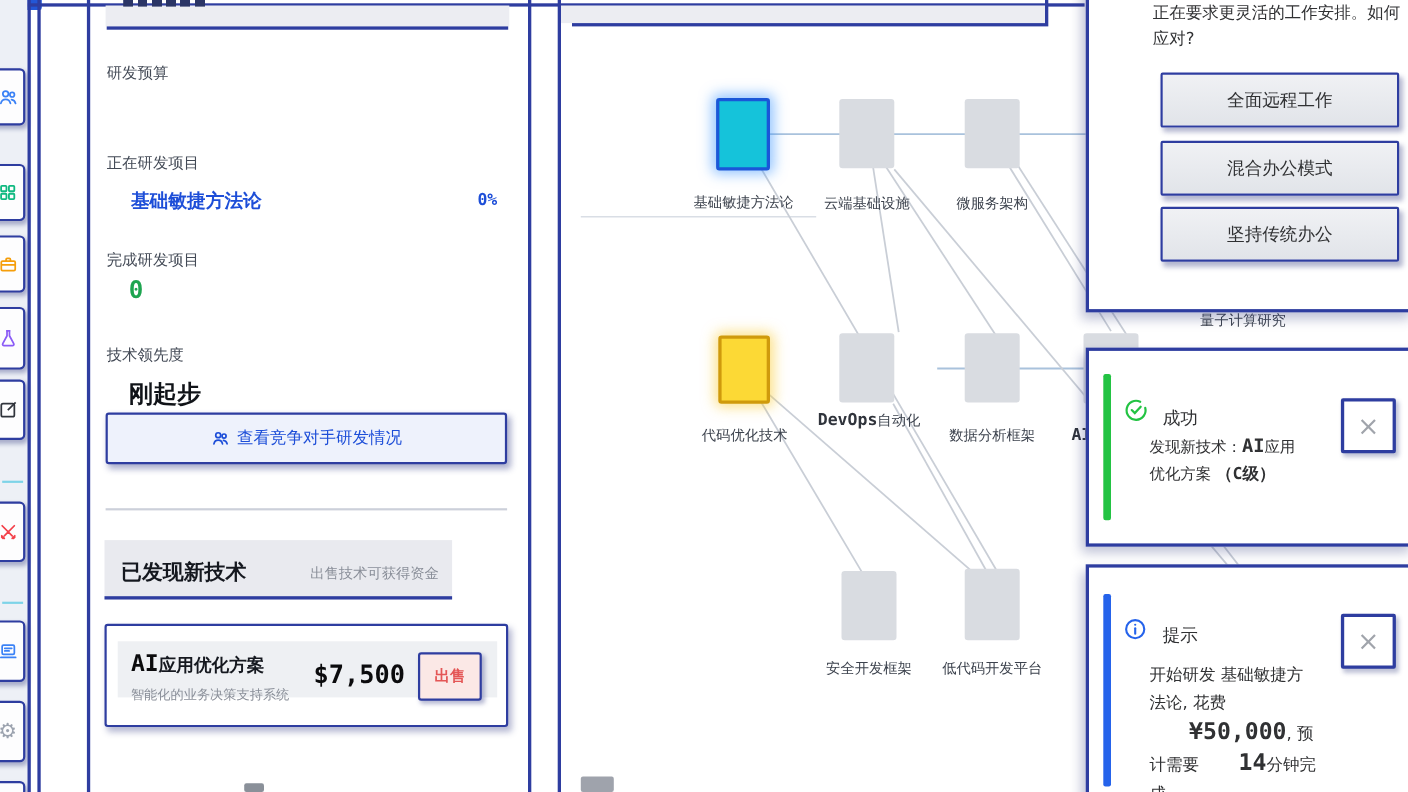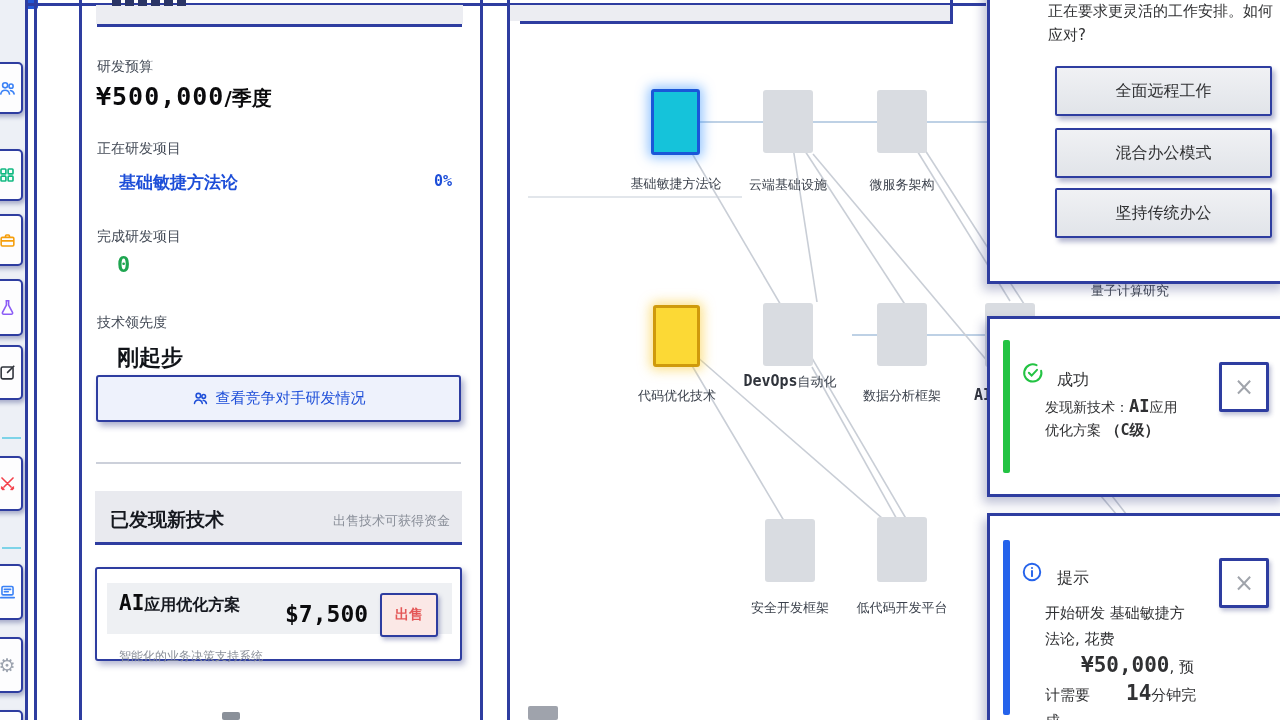--- a/index.html
+++ b/index.html
@@ -117,23 +117,20 @@
   <div class="vline" style="left:34px;width:2.5px;z-index:4;"></div>
 
   <div class="vline" style="left:79px;z-index:3;"></div>
   <div class="vline" style="left:480px;z-index:3;"></div>
 
   <div class="hdr-strip" style="left:96px;top:5px;width:367px;height:19px;z-index:3;"></div>
   <div class="abs" style="left:112px;top:0;width:76px;height:6px;z-index:3;background:repeating-linear-gradient(90deg,#2b3566 0 9px,transparent 9px 13px);"></div>
   <div class="hdr-line" style="left:97px;top:24px;width:365px;z-index:3;"></div>
 
   <div class="lbl" style="left:97px;top:58px;">研发预算</div>
-  <div class="abs" style="left:96px;top:82px;color:#0b0b0d;">
-    <span class="mono" style="font-size:25px;font-weight:bold;letter-spacing:1px;">¥500,000</span><span style="font-size:20px;font-weight:bold;">/季度</span>
-  </div>
 
   <div class="lbl" style="left:97px;top:140px;">正在研发项目</div>
   <div class="proj-link" style="left:119px;top:171px;cursor:pointer;">基础敏捷方法论</div>
   <div class="mono" style="position:absolute;left:434px;top:172px;font-size:15px;font-weight:bold;color:#1d4ed8;">0%</div>
 
   <div class="lbl" style="left:97px;top:228px;">完成研发项目</div>
   <div class="mono" style="position:absolute;left:117px;top:252px;font-size:22px;font-weight:bold;color:#1ea550;">0</div>
 
   <div class="lbl" style="left:97px;top:314px;">技术领先度</div>
   <div style="position:absolute;left:117px;top:343px;font-size:22px;font-weight:bold;color:#101318;">刚起步</div>
@@ -143,31 +140,31 @@
         <circle cx="9" cy="8" r="3.2"></circle>
         <path d="M3.5 19c.6-3 2.8-4.8 5.5-4.8s4.9 1.8 5.5 4.8"></path>
         <circle cx="16.5" cy="9" r="2.6"></circle>
         <path d="M15.8 14.6c2.3.3 4 1.9 4.6 4.4"></path>
       </svg>
     <span>查看竞争对手研发情况</span>
   </button>
 
   <div class="abs" style="left:96px;top:462px;width:365px;height:1.5px;background:#ccd0da;"></div>
 
-  <div class="sect-hdr" style="left:95px;top:491px;width:367px;height:54px;">
+  <div class="sect-hdr" style="left:95px;top:491px;width:316px;height:54px;">
     <span style="position:absolute;left:15px;top:16px;font-size:19px;font-weight:bold;color:#15181f;">已发现新技术</span>
     <span style="position:absolute;right:12px;top:21px;font-size:13px;color:#8a8f99;">出售技术可获得资金</span>
   </div>
 
   <div class="tech-card" style="left:95px;top:567px;width:367px;height:94px;">
     <div class="tech-inner">
       <div class="abs" style="left:12px;top:8px;white-space:nowrap;">
         <span class="chunky" style="font-size:21px;color:#0b0b0d;">AI</span><span style="font-size:16px;font-weight:bold;color:#15181f;">应用优化方案</span>
       </div>
-      <div style="position:absolute;left:12px;top:40px;font-size:12px;color:#8a8f99;margin-top:25px;">智能化的业务决策支持系统</div>
+      <div style="position:absolute;left:12px;top:40px;font-size:12px;color:#8a8f99;">智能化的业务决策支持系统</div>
       <div class="chunky" style="position:absolute;left:178px;top:18px;font-size:23px;color:#0b0b0d;">$7,500</div>
       <button class="sell-btn" style="left:273px;top:10px;width:58px;height:44px;">出售</button>
     </div>
   </div>
 
   <div class="smudge" style="left:222px;top:712px;width:18px;height:8px;"></div>
 
   <div class="vline" style="left:507px;z-index:2;"></div>
   <div class="hdr-strip" style="left:510px;top:5px;width:441px;height:16px;z-index:2;"></div>
   <div class="hdr-line" style="left:520px;top:21px;width:430px;z-index:2;"></div>

